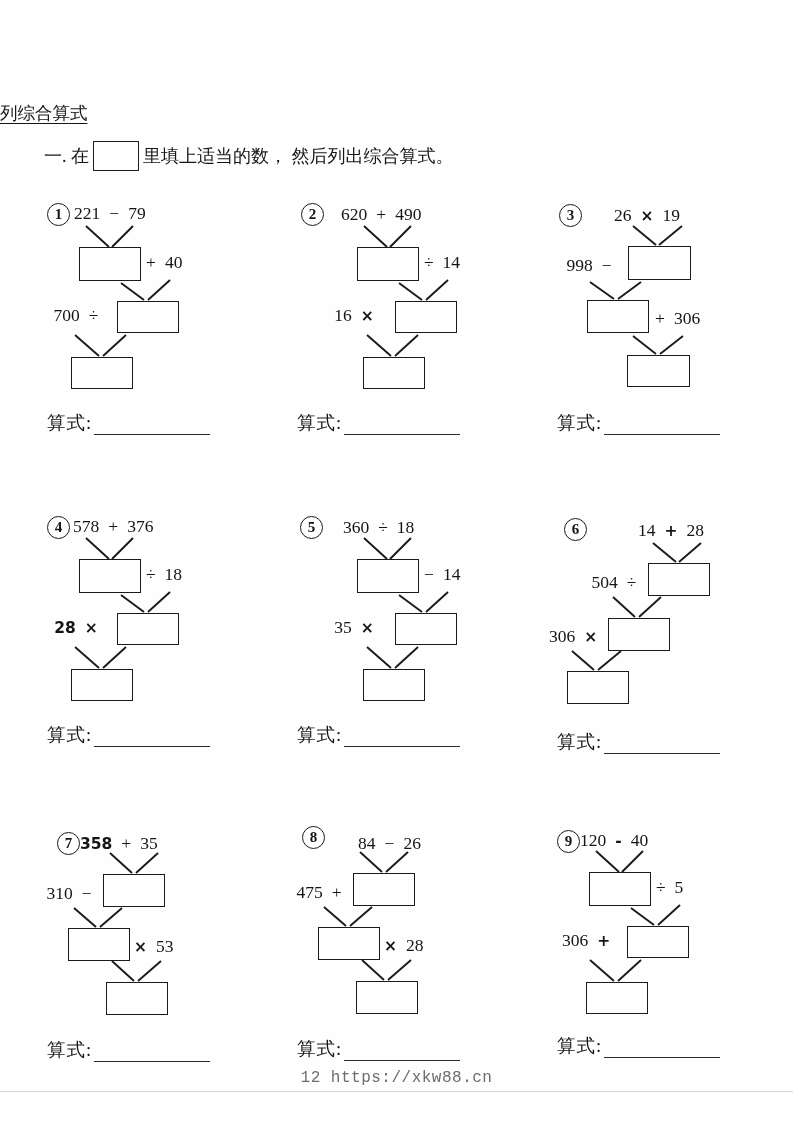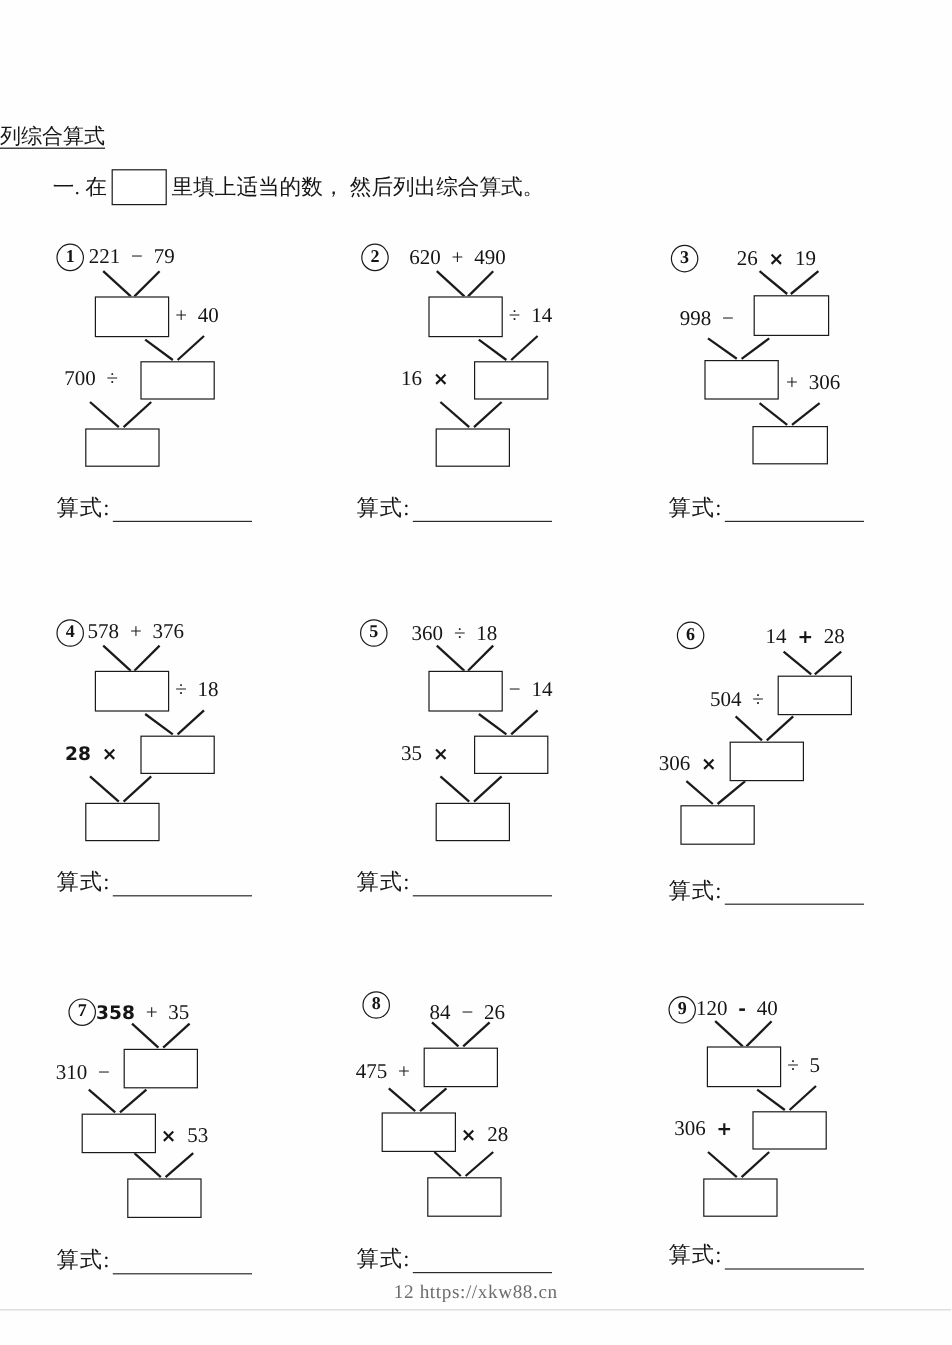--- a/index.html
+++ b/index.html
@@ -35,21 +35,21 @@
   .texpr span + span,.op span + span { margin-left:9px; }
   .opr { text-align:center; }
   .bx { position:absolute; border:1.9px solid #1a1a1a; background:#fff; }
   .formula { position:absolute; left:17px; display:flex; align-items:flex-end; }
   .flabel { font-size:18.5px; letter-spacing:1px; }
   .fline { display:inline-block; width:116px; height:20px;
     border-bottom:1.7px solid #2b2b2b; margin-left:2px; }
   .sb { font-family:"DejaVu Sans","Liberation Sans",sans-serif; font-weight:700; font-size:15.5px; }
   .footer-text {
     position:absolute; left:0; right:0; top:1069px; text-align:center;
-    font-family:Liberation Serif, serif;
+    font-family:Liberation Mono, monospace;
     font-size:16px; color:#6d6d6d; letter-spacing:0.5px;
   }
   .footer-line { position:absolute; left:0; top:1091px; width:793px;
     border-top:1.5px solid #d8d8d8; }
 </style>
 </head>
 <body>
 
 <div class="page">
 

